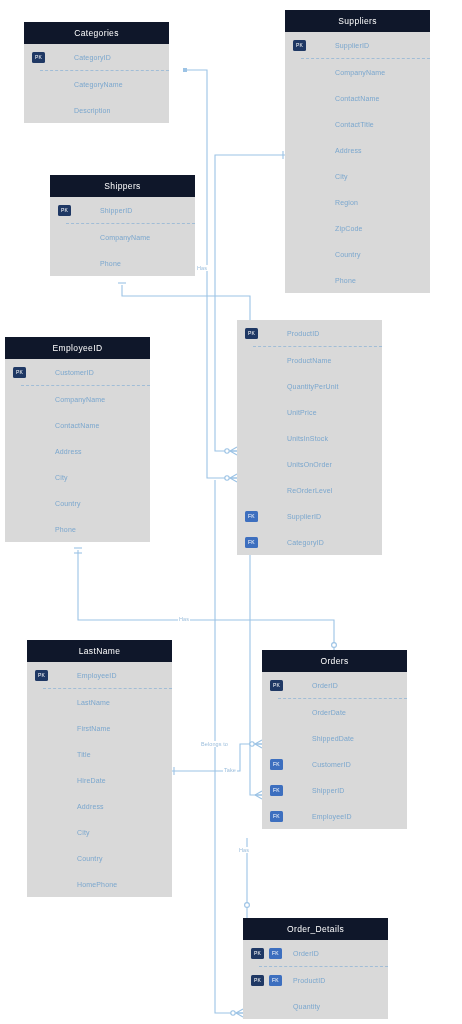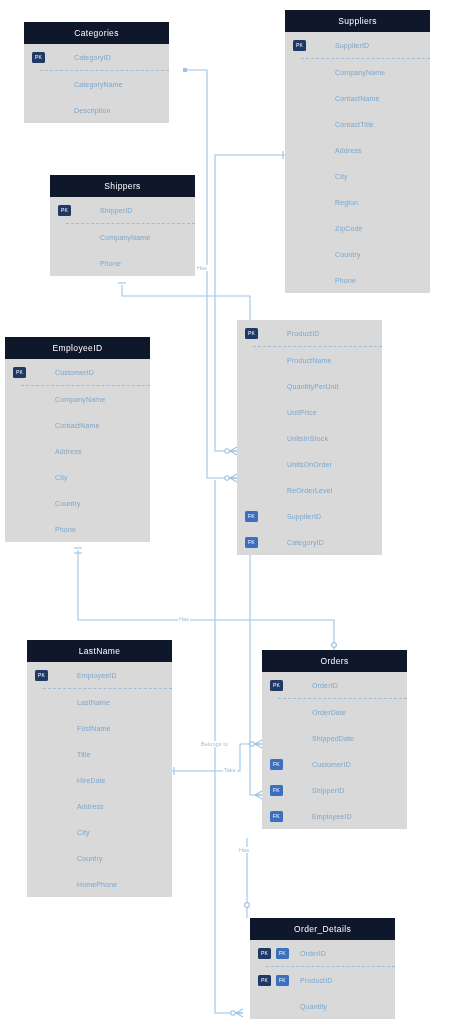--- a/index.html
+++ b/index.html
@@ -329,21 +329,21 @@
             <span class="fname">ShipperID</span>
           </div>
           <div class="row">
             <div class="keys">
               <div class="badge fk">FK</div>
             </div>
             <span class="fname">EmployeeID</span>
           </div>
         </div>
       </div>
-      <div class="entity" style="left: 243px; top: 918px; width: 145px; margin-left: 7px;">
+      <div class="entity" style="left: 243px; top: 918px; width: 145px;">
         <div class="hdr">Order_Details</div>
         <div class="body">
           <div class="row haskeys2">
             <div class="keys">
               <div class="badge pk">PK</div>
               <div class="badge fk">FK</div>
             </div>
             <span class="fname">OrderID</span>
           </div>
           <div class="sep" style="position: relative; margin: 0px 8px;"></div>

